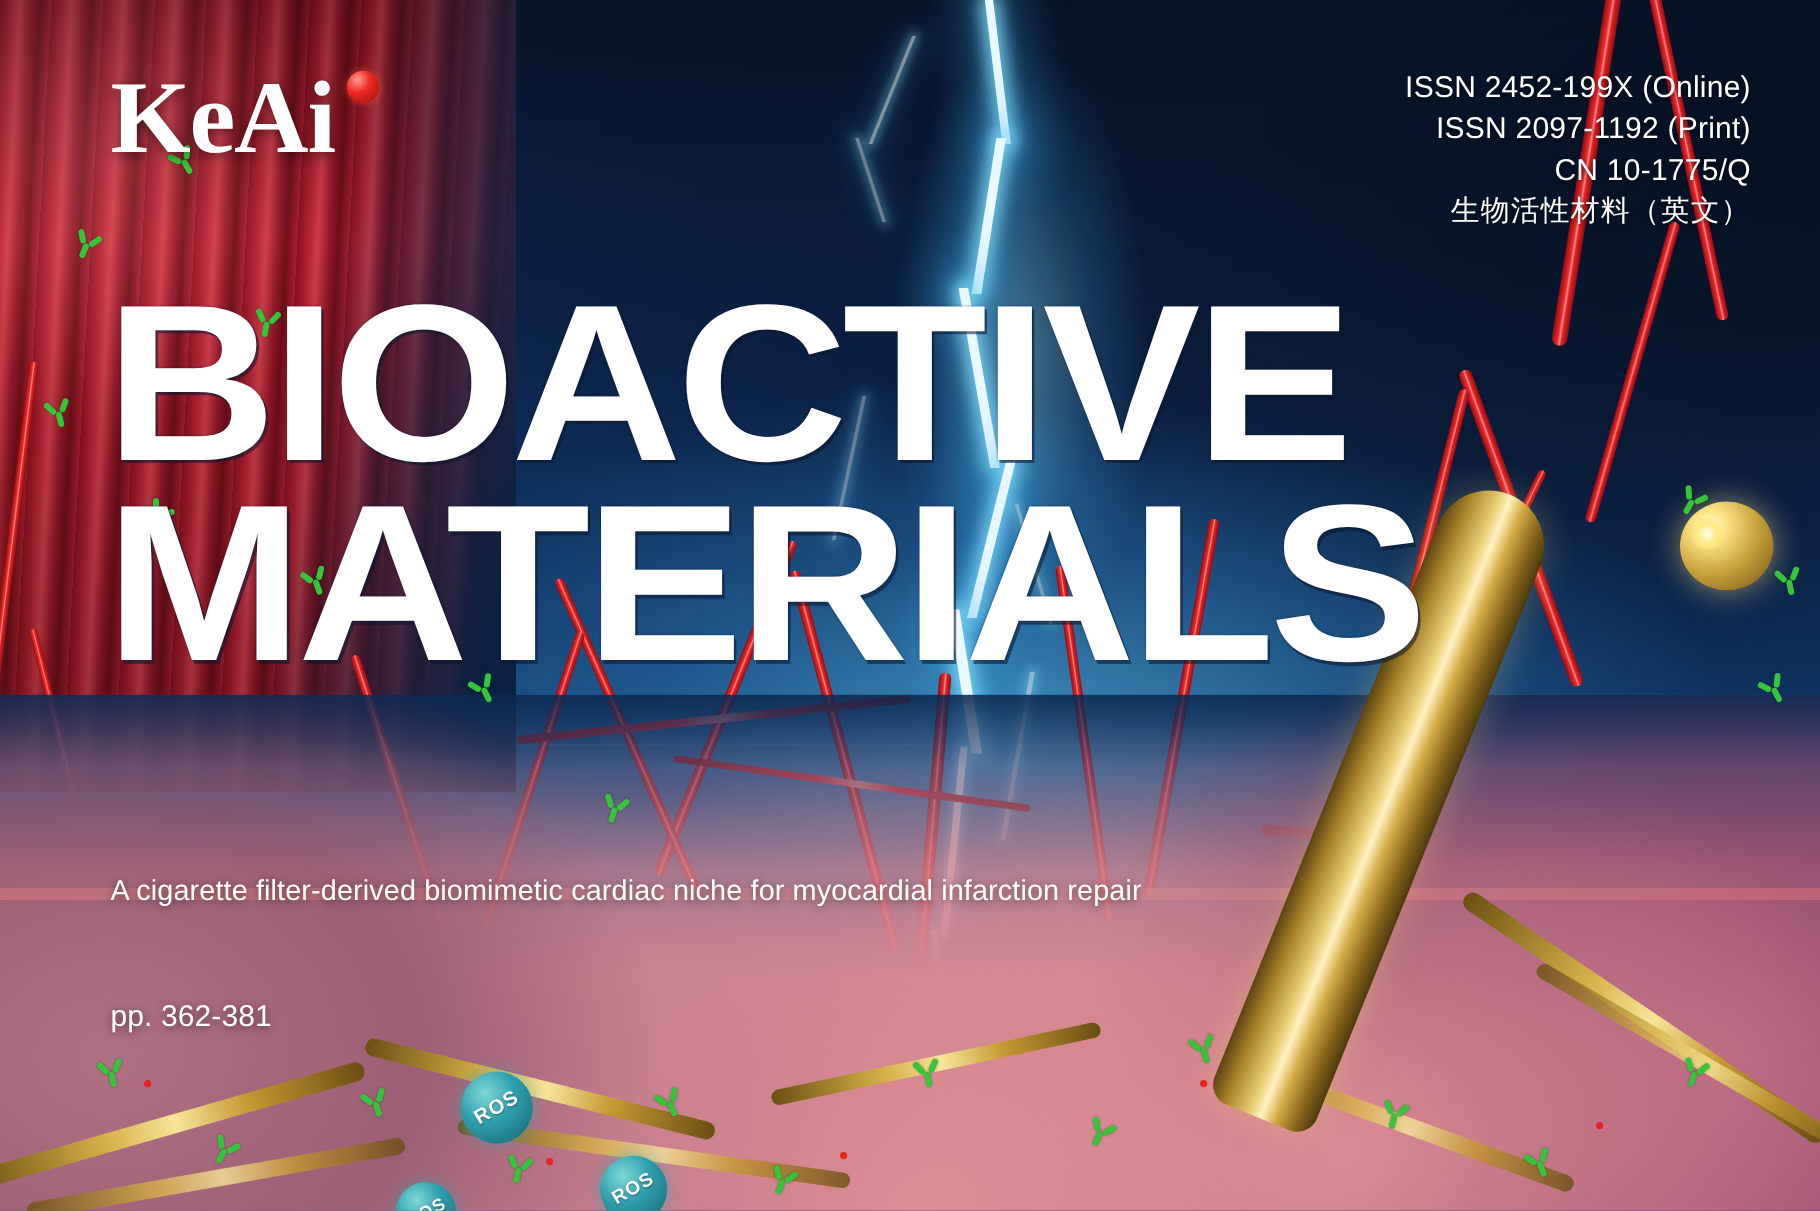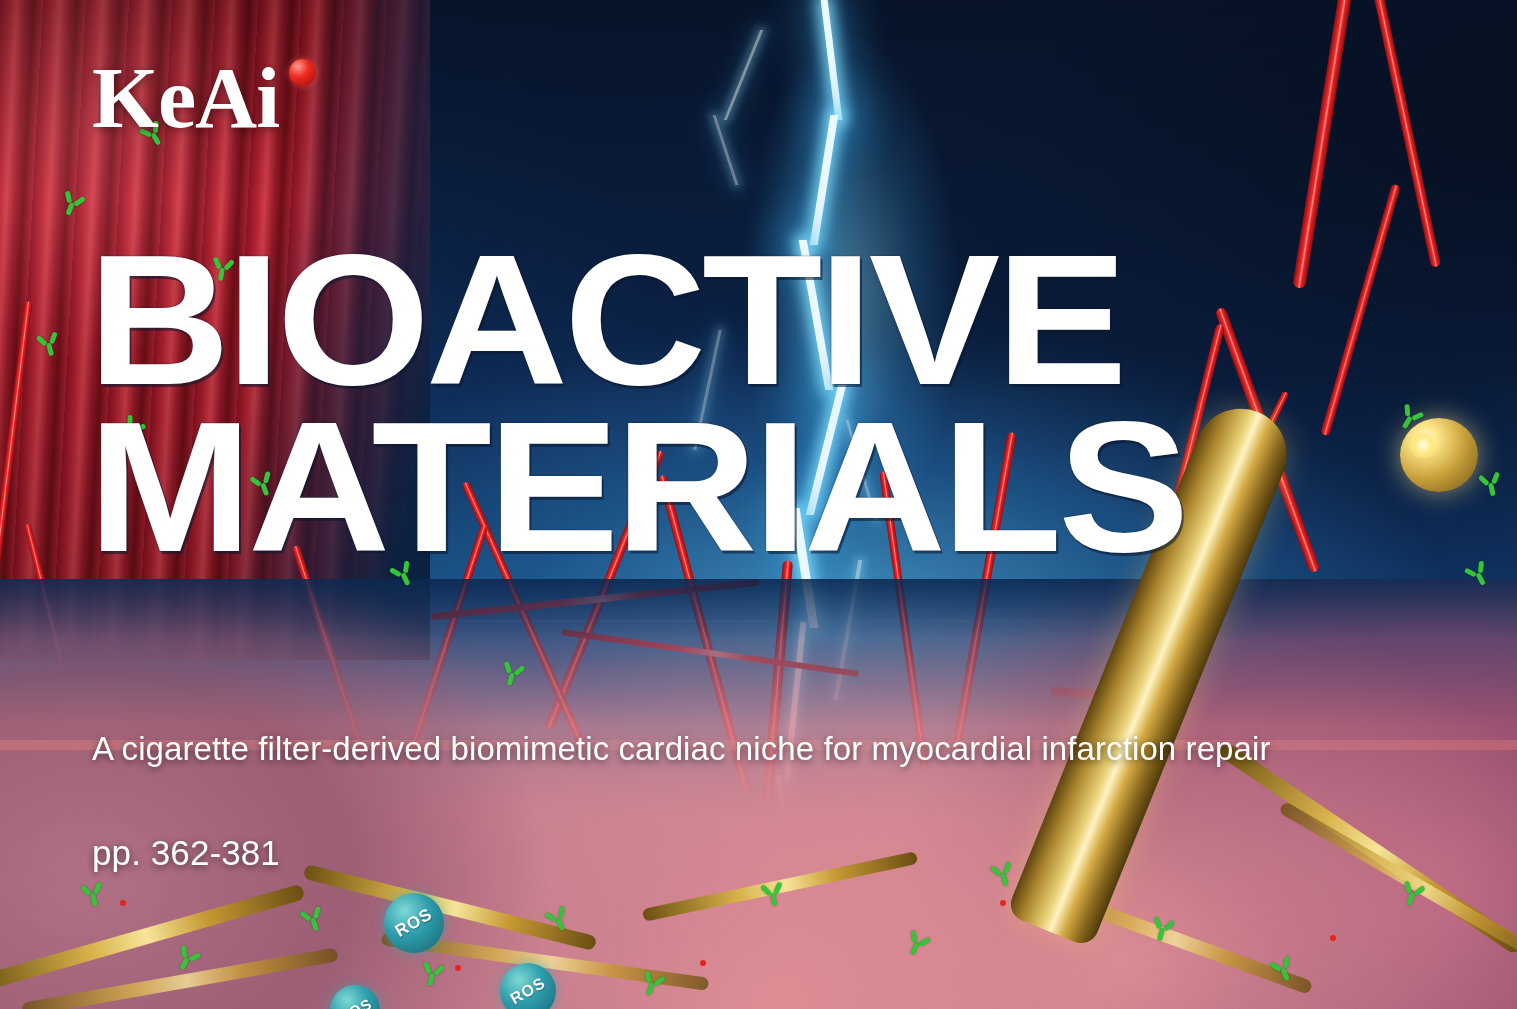--- a/index.html
+++ b/index.html
@@ -155,26 +155,26 @@
 
   .volume{
     position:absolute;left:92px;top:628px;color:#fff;
     font-size:43px;font-weight:400;letter-spacing:.4px;
     text-shadow:0 2px 7px rgba(0,0,0,.55);
   }
   .volume .bullet{font-size:33px;vertical-align:3px;padding:0 6px;}
 
   .article{
     position:absolute;left:92px;top:728px;width:1290px;color:#fff;
-    font-size:33px;font-weight:400;line-height:1.28;letter-spacing:.1px;
+    font-size:24px;font-weight:400;line-height:1.28;letter-spacing:.1px;
     text-shadow:0 2px 7px rgba(0,0,0,.55);
   }
   .pages{
     position:absolute;left:92px;top:833px;color:#fff;
-    font-size:35px;font-weight:400;letter-spacing:.1px;
+    font-size:25px;font-weight:400;letter-spacing:.1px;
     text-shadow:0 2px 7px rgba(0,0,0,.55);
   }
 </style>
 </head>
 <body>
 
 <div id="cover">
 
   <div class="layer bg-base"></div>
   <div class="layer bg-glow"></div>
@@ -380,20 +380,26 @@
   </div>
   <div class="ros" style="left:330px;top:985px;width:50px;height:50px;">
     <span style="font-size:15px;transform:rotate(-28deg);">ROS</span>
   </div>
 
   <div class="keai">
     <span>KeAi</span>
     <span class="dot"></span>
   </div>
 
+  <div class="issn">
+    <div>ISSN 2452-199X (Online)</div>
+    <div>ISSN 2097-1192 (Print)</div>
+    <div>CN 10-1775/Q</div>
+    <div class="cjk">生物活性材料（英文）</div>
+  </div>
 
   <div class="maintitle">
     <div>BIOACTIVE</div>
     <div>MATERIALS</div>
   </div>
 
 
   <div class="article">A cigarette filter-derived biomimetic cardiac niche for myocardial infarction repair</div>
   <div class="pages">pp. 362-381</div>
 

